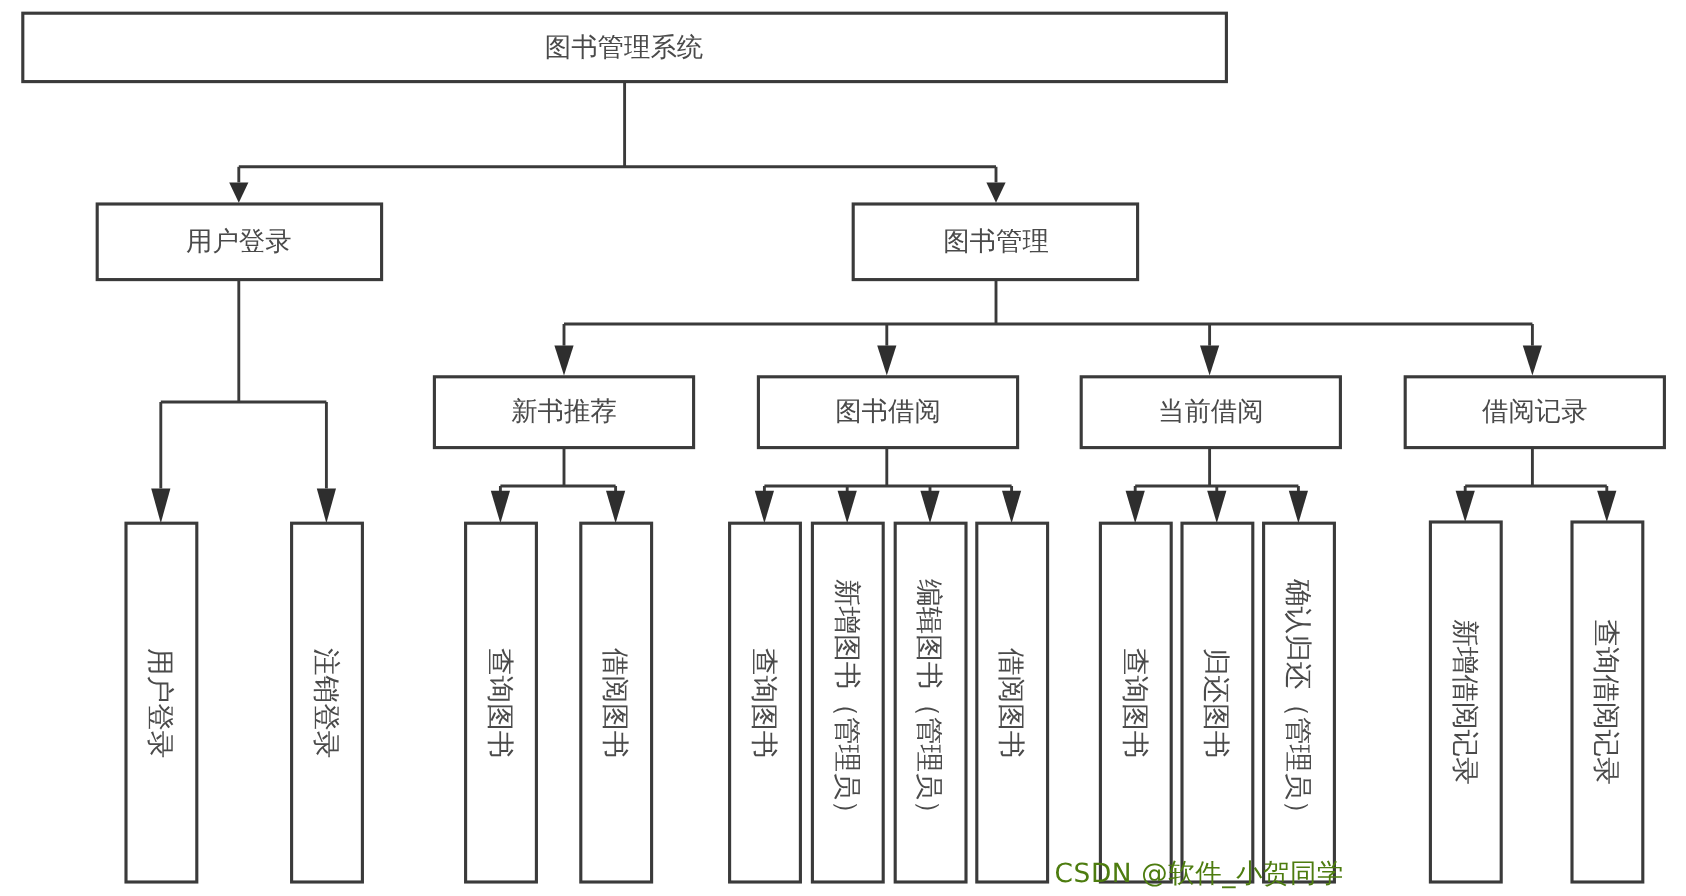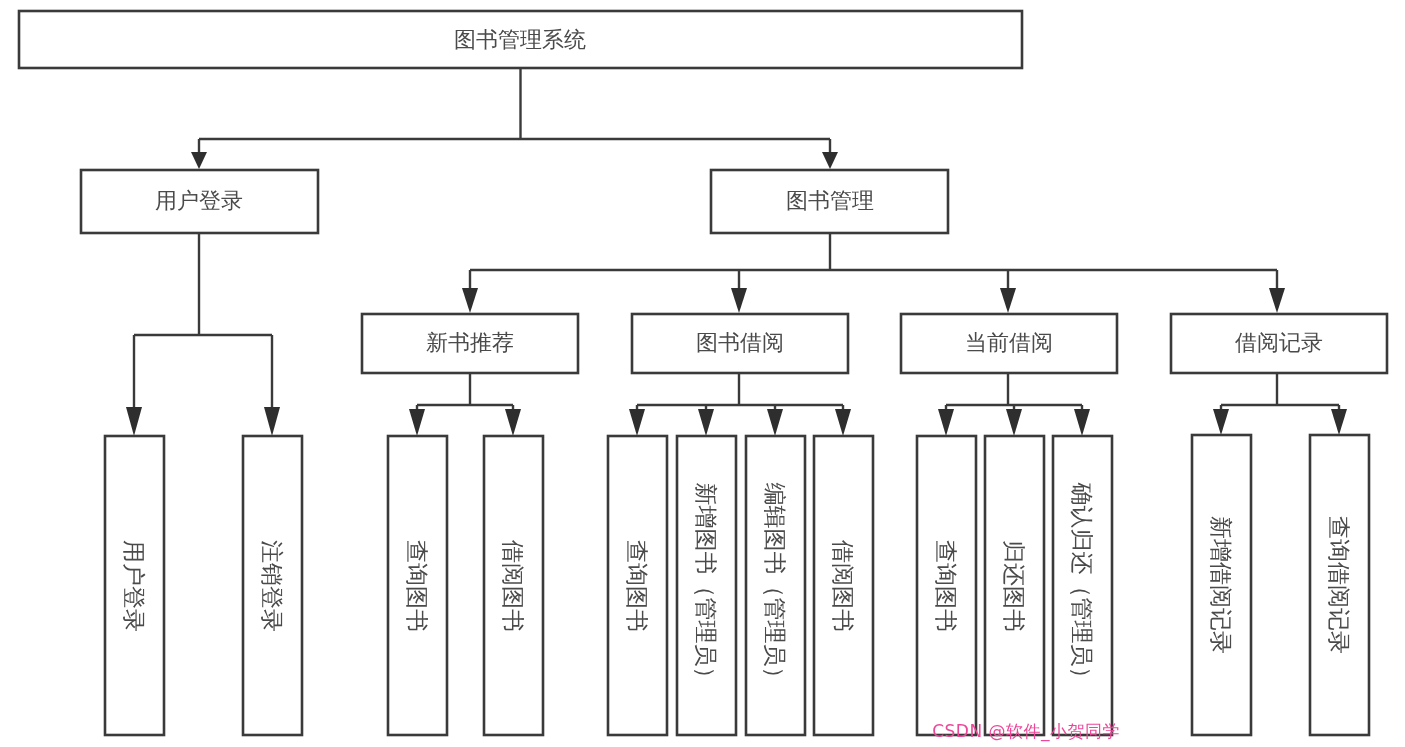--- a/index.html
+++ b/index.html
@@ -51,22 +51,22 @@
     fill: #4a4a4a;
     font-family: "DejaVu Sans", "Liberation Sans", sans-serif;
     font-size: 23px;
     text-anchor: middle;
   }
   .watermark {
     position: absolute;
     right: 12px;
     bottom: 4px;
     font-family: "DejaVu Sans", "Liberation Sans", sans-serif;
-    font-size: 17px;
-    color: #ec4899;
+    font-size: 22px;
+    color: #4d7c0f;
     white-space: nowrap;
     letter-spacing: 0.5px;
   }
 </style>
 </head>
 <body>
 
 <div id="diagram-root">
 
   <svg class="diagram" viewBox="0 0 1405 747">

